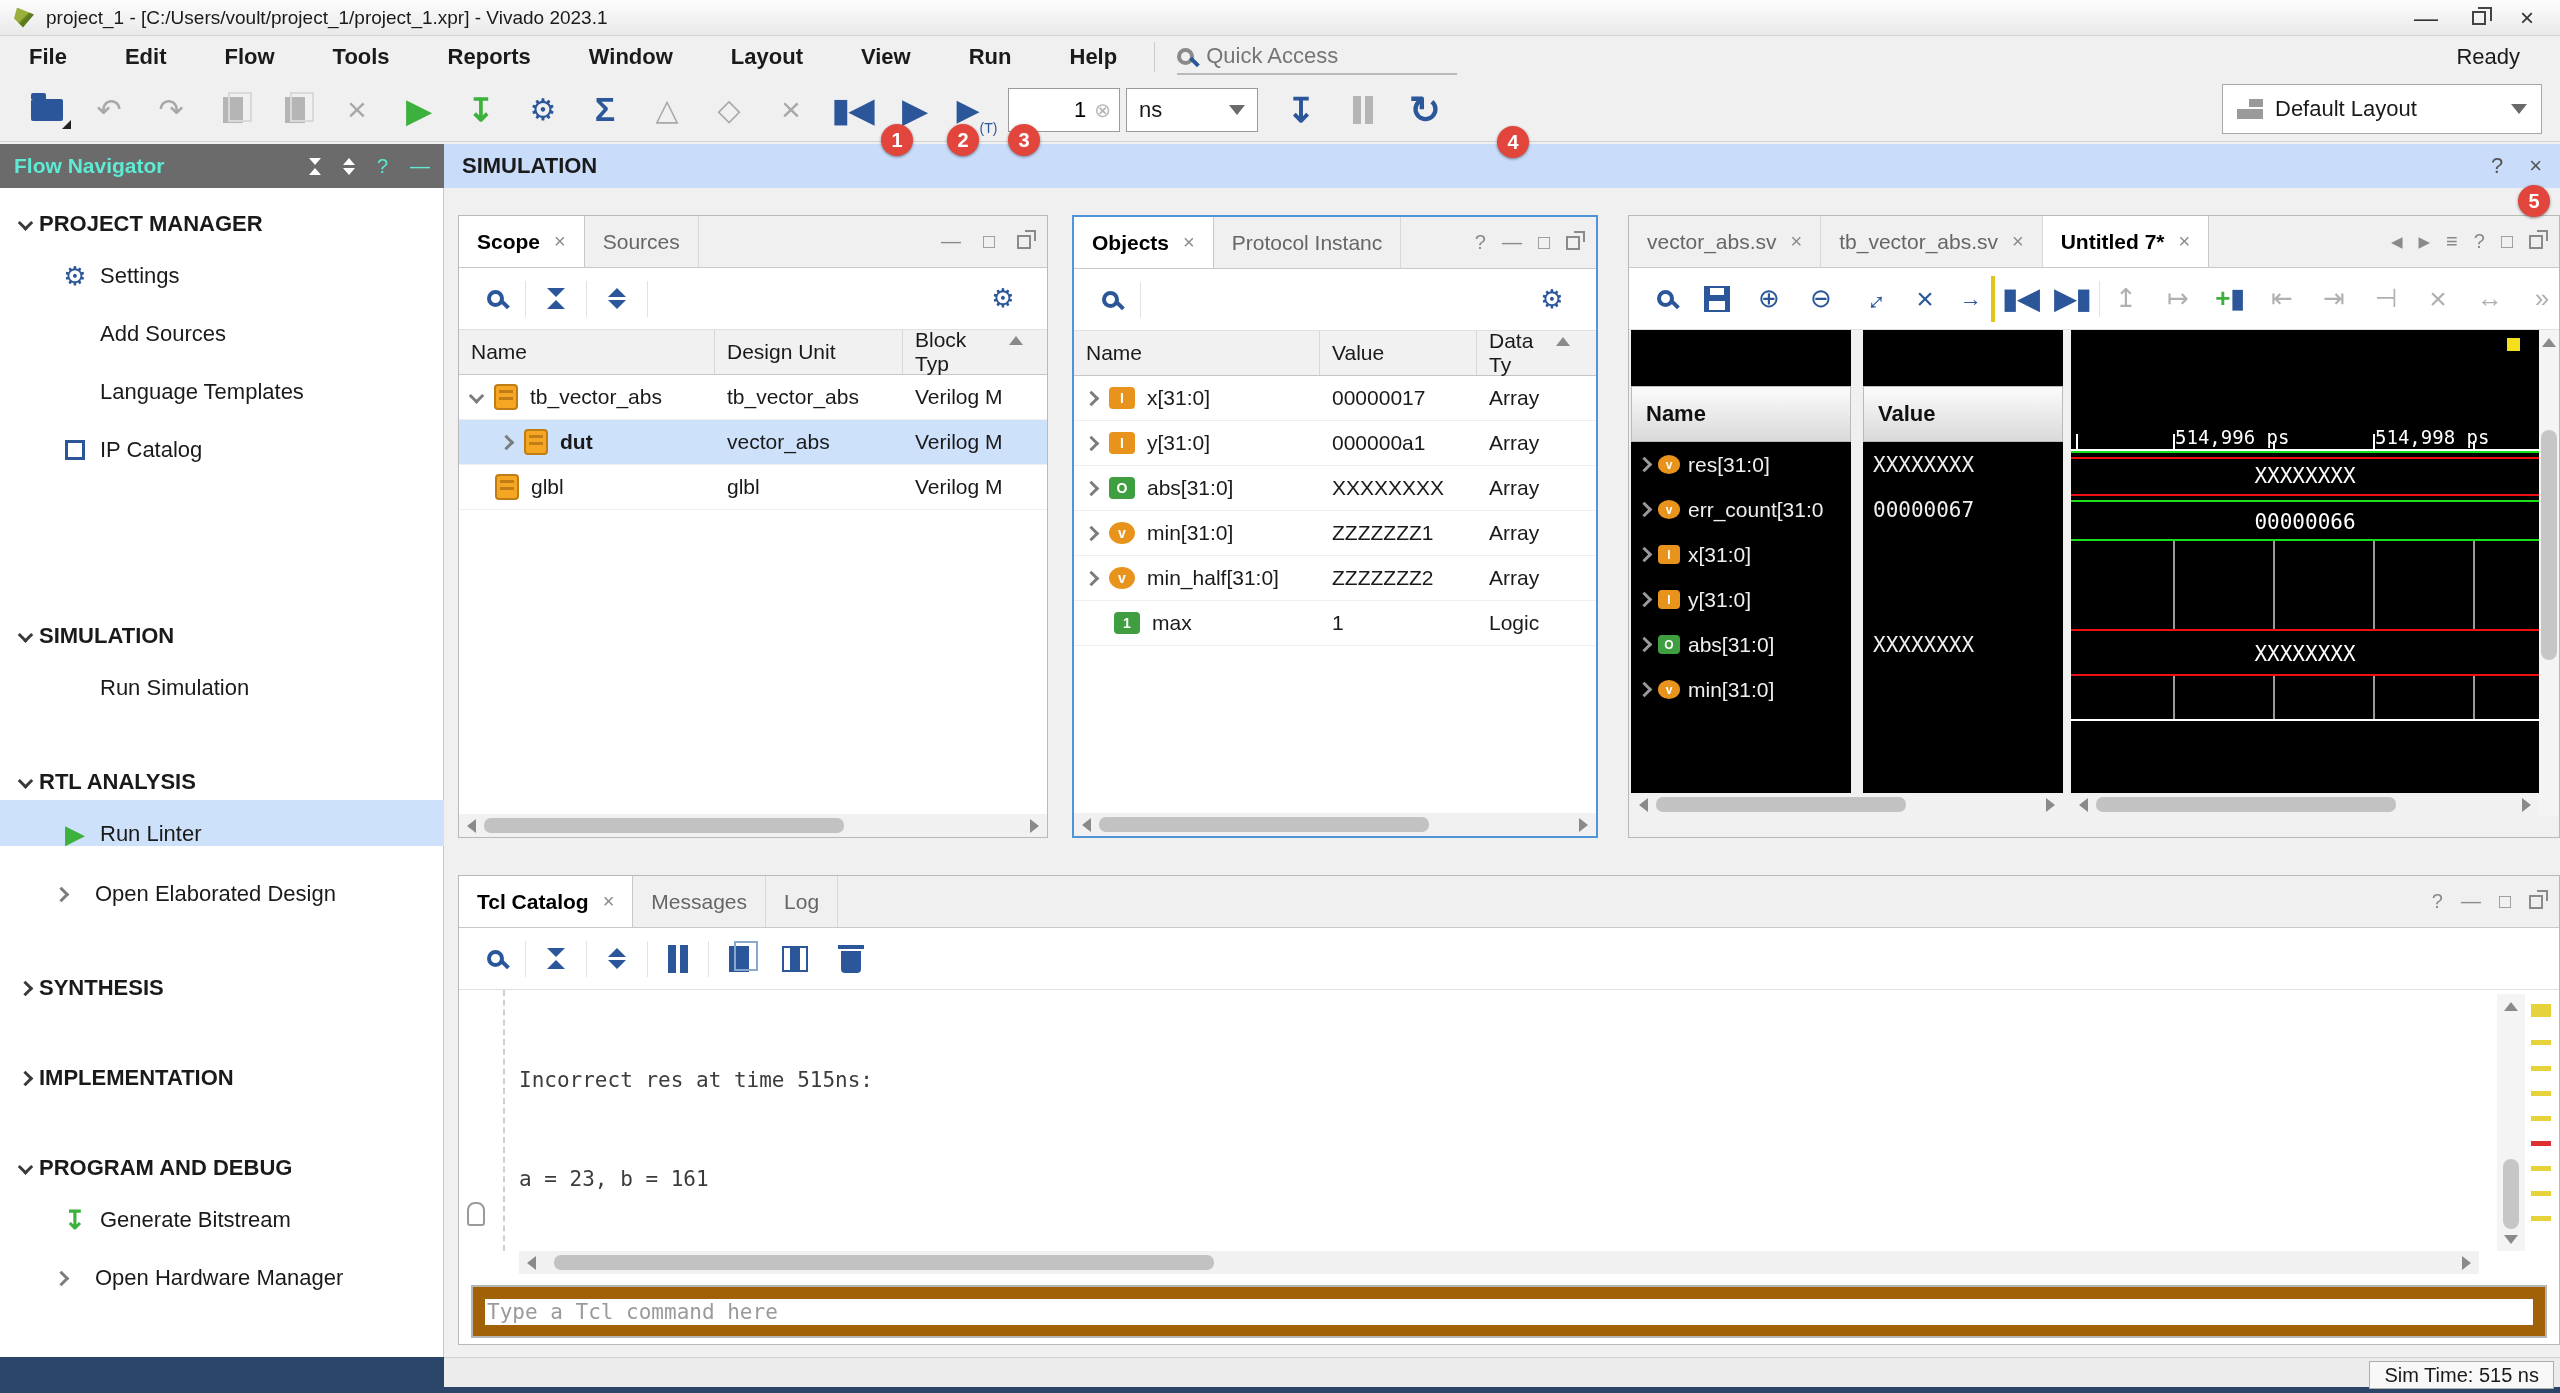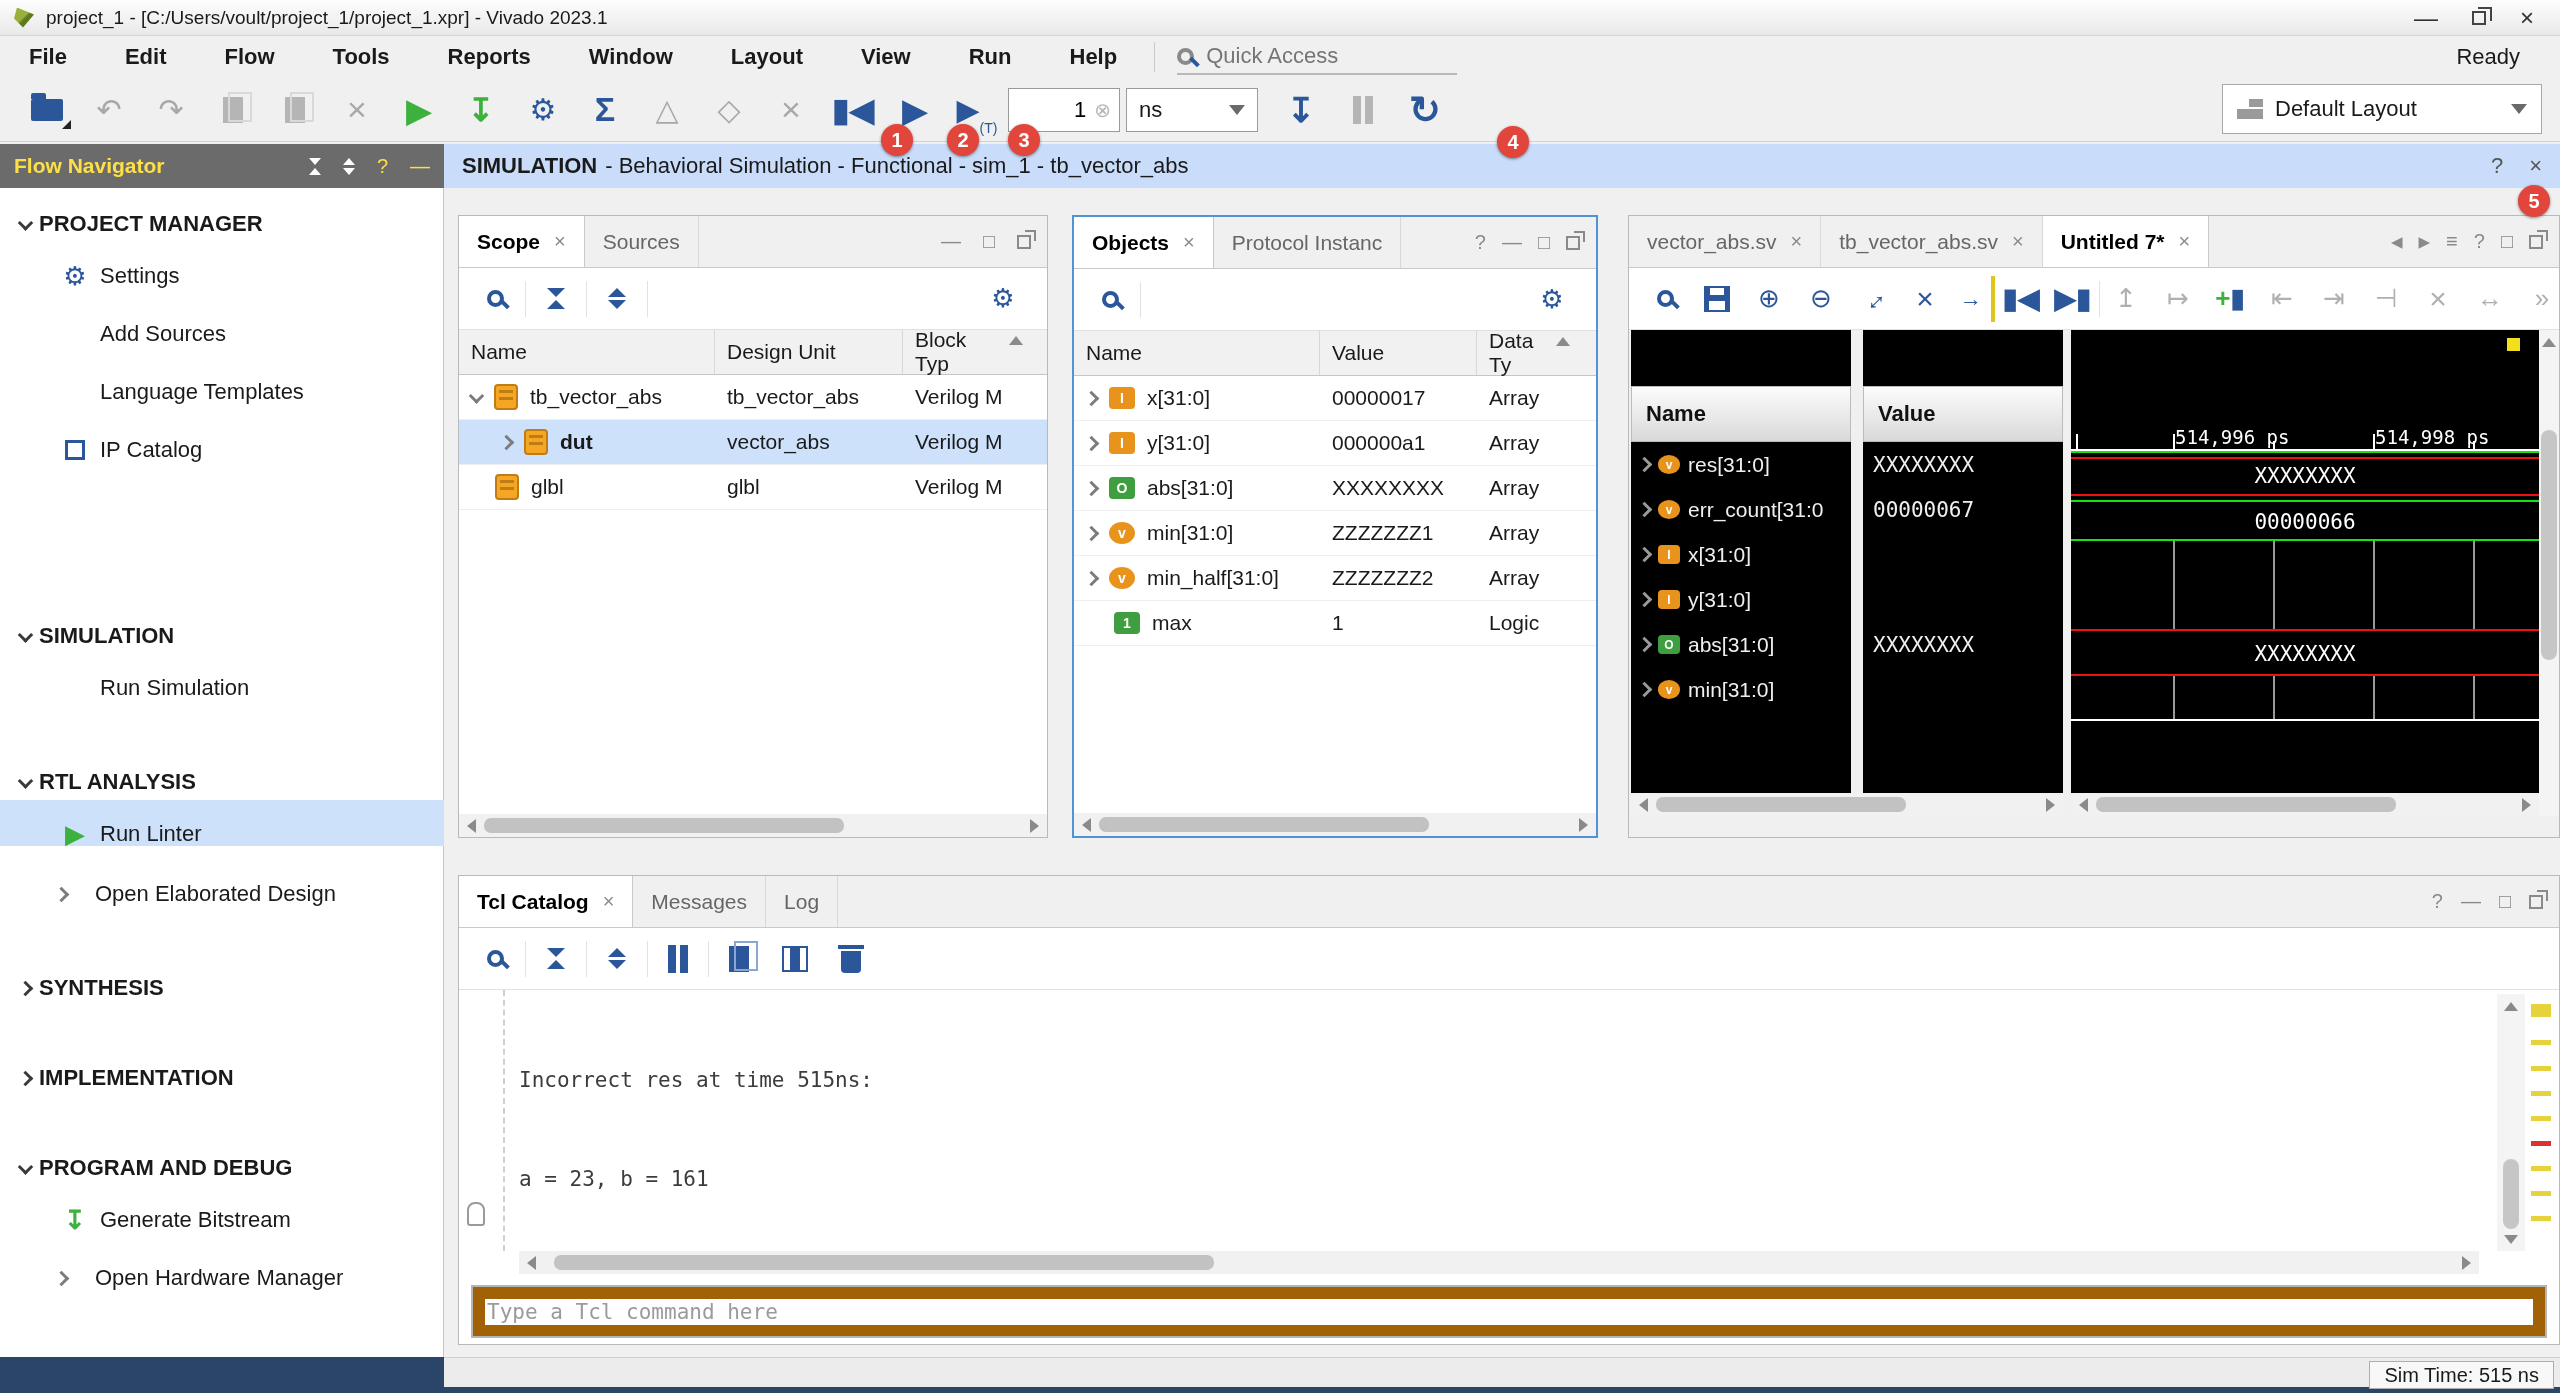--- a/index.html
+++ b/index.html
@@ -105,21 +105,21 @@
   .sig.logic{background:#3f9e3f;}
   .badge{position:absolute;width:32px;height:32px;border-radius:50%;background:var(--badge-red,#e2453c);
     color:#fff;font-weight:bold;font-size:20px;display:flex;align-items:center;justify-content:center;
     z-index:60;box-shadow:0 1px 3px rgba(0,0,0,.45);}
   
   .sim-header{position:absolute;left:444px;top:144px;width:2116px;height:44px;
     background:var(--simheader,#c9dcfa);display:flex;align-items:center;padding:0 18px;font-size:22px;}
   .sim-header b{margin-right:8px;}
   .sim-header .hdr-icons{margin-left:auto;display:flex;gap:26px;color:#555;font-size:22px;align-items:center;}
   
-  .fn-header{position:absolute;left:0;top:144px;width:444px;height:44px;background:#6b6b6b;color:#fde047;
+  .fn-header{position:absolute;left:0;top:144px;width:444px;height:44px;background:#6b6b6b;color:#5eead4;
     display:flex;align-items:center;padding:0 14px;font-size:21px;font-weight:bold;}
   .fn-hicons{margin-left:auto;display:flex;gap:22px;align-items:center;font-size:20px;font-weight:normal;}
   .fn-body{position:absolute;left:0;top:188px;width:444px;height:1169px;background:#fff;
     border-right:1px solid #c6c6c6;font-size:22px;}
   .fnrow{position:absolute;left:0;width:100%;height:44px;display:flex;align-items:center;}
   .fnrow .chev{margin-left:20px;flex:none;}
   .fnrow.section{font-weight:bold;}
   .fnrow.section .lbl{margin-left:8px;}
   .fnrow.item .lbl{margin-left:100px;}
   .fn-sel{position:absolute;left:0;top:612px;width:444px;height:46px;background:var(--selection,#cfe0fb);}
@@ -276,21 +276,20 @@
   </div>
 
   <div class="layout-select">
     <span class="i-layout"></span>
     <span>Default Layout</span>
     <span class="chev-tri"></span>
   </div>
 
   <div class="sim-header">
     <b>SIMULATION</b>
-    <span>- Behavioral Simulation - Functional - sim_1 - tb_vector_abs</span>
     <span class="hdr-icons">
       <span>?</span>
       <span>×</span>
     </span>
   </div>
 
   <div class="fn-header">
     <span>Flow Navigator</span>
     <span class="fn-hicons">
       <span class="i-stack">

